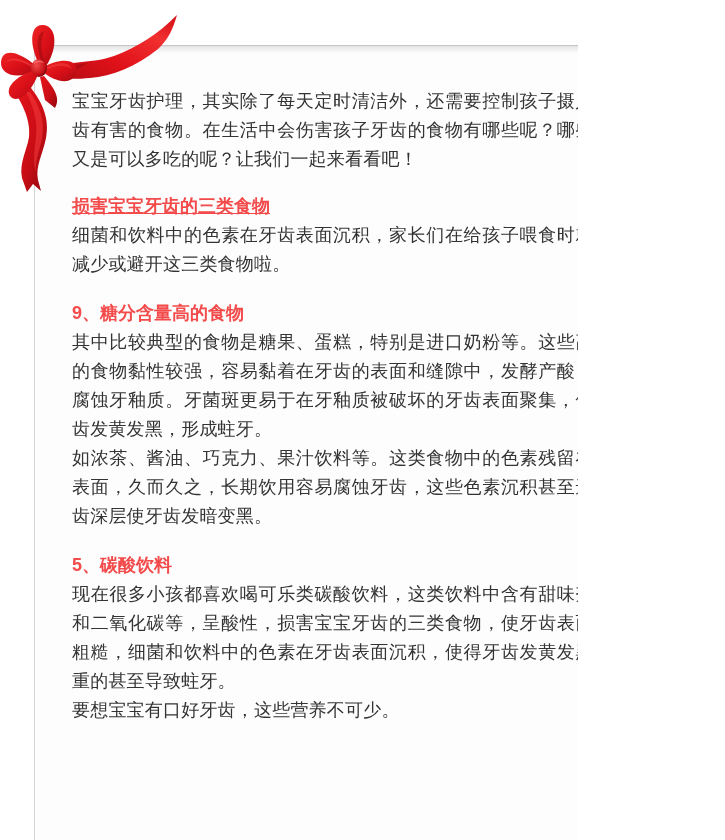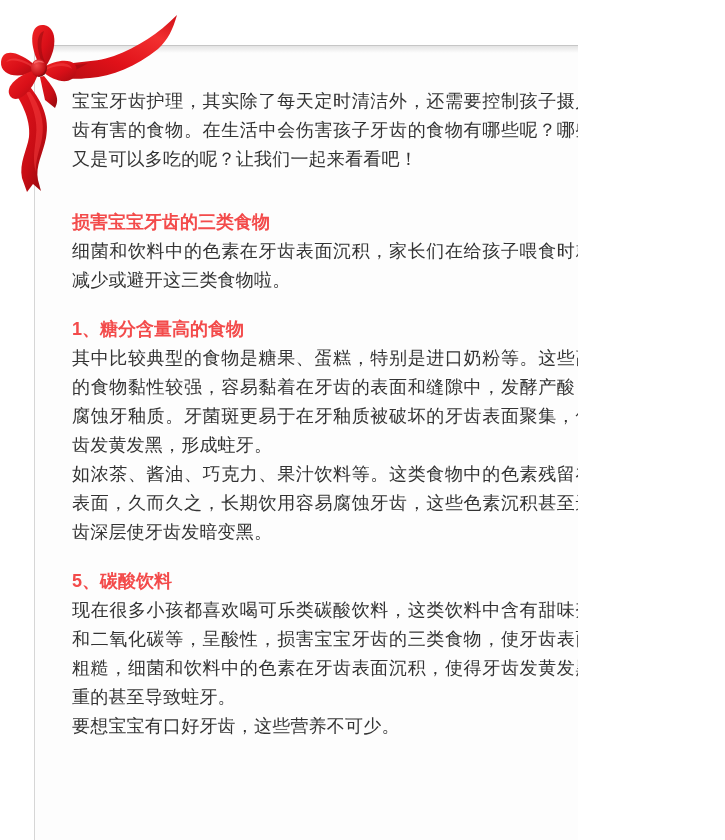--- a/index.html
+++ b/index.html
@@ -55,21 +55,22 @@
     letter-spacing: 0.2px;
   }
   .red-heading {
     margin: 20px 0 0 0;
     font-size: 18px;
     line-height: 29px;
     font-weight: bold;
     color: #f34b4b;
   }
   .red-heading.first {
-    margin-top: 34px;
+    margin-top: 18px;
+    text-decoration: underline;
   }
   
   .ribbon-wrap {
     position: absolute;
     left: 0; top: 0;
     width: 200px; height: 200px;
     pointer-events: none;
   }
 </style>
 </head>
@@ -80,21 +81,21 @@
   <div class="corner-box"></div>
 
   <div class="card">
     <div class="card-inner">
 
       <p class="body-para">宝宝牙齿护理，其实除了每天定时清洁外，还需要控制孩子摄入对牙齿有害的食物。在生活中会伤害孩子牙齿的食物有哪些呢？哪些食物又是可以多吃的呢？让我们一起来看看吧！</p>
 
       <h2 class="red-heading first">损害宝宝牙齿的三类食物</h2>
       <p class="body-para">细菌和饮料中的色素在牙齿表面沉积，家长们在给孩子喂食时就尽量减少或避开这三类食物啦。</p>
 
-      <h2 class="red-heading">1、糖分含量高的食物</h2>
+      <h2 class="red-heading">9、糖分含量高的食物</h2>
       <p class="body-para">其中比较典型的食物是糖果、蛋糕，特别是进口奶粉等。这些高糖分的食物黏性较强，容易黏着在牙齿的表面和缝隙中，发酵产酸，最终腐蚀牙釉质。牙菌斑更易于在牙釉质被破坏的牙齿表面聚集，使得牙齿发黄发黑，形成蛀牙。</p>
 
       <p class="body-para">如浓茶、酱油、巧克力、果汁饮料等。这类食物中的色素残留在牙齿表面，久而久之，长期饮用容易腐蚀牙齿，这些色素沉积甚至进入牙齿深层使牙齿发暗变黑。</p>
 
       <h2 class="red-heading">5、碳酸饮料</h2>
       <p class="body-para">现在很多小孩都喜欢喝可乐类碳酸饮料，这类饮料中含有甜味剂、糖和二氧化碳等，呈酸性，损害宝宝牙齿的三类食物，使牙齿表面变得粗糙，细菌和饮料中的色素在牙齿表面沉积，使得牙齿发黄发黑，严重的甚至导致蛀牙。</p>
 
       <p class="body-para">要想宝宝有口好牙齿，这些营养不可少。</p>
 
     </div>

